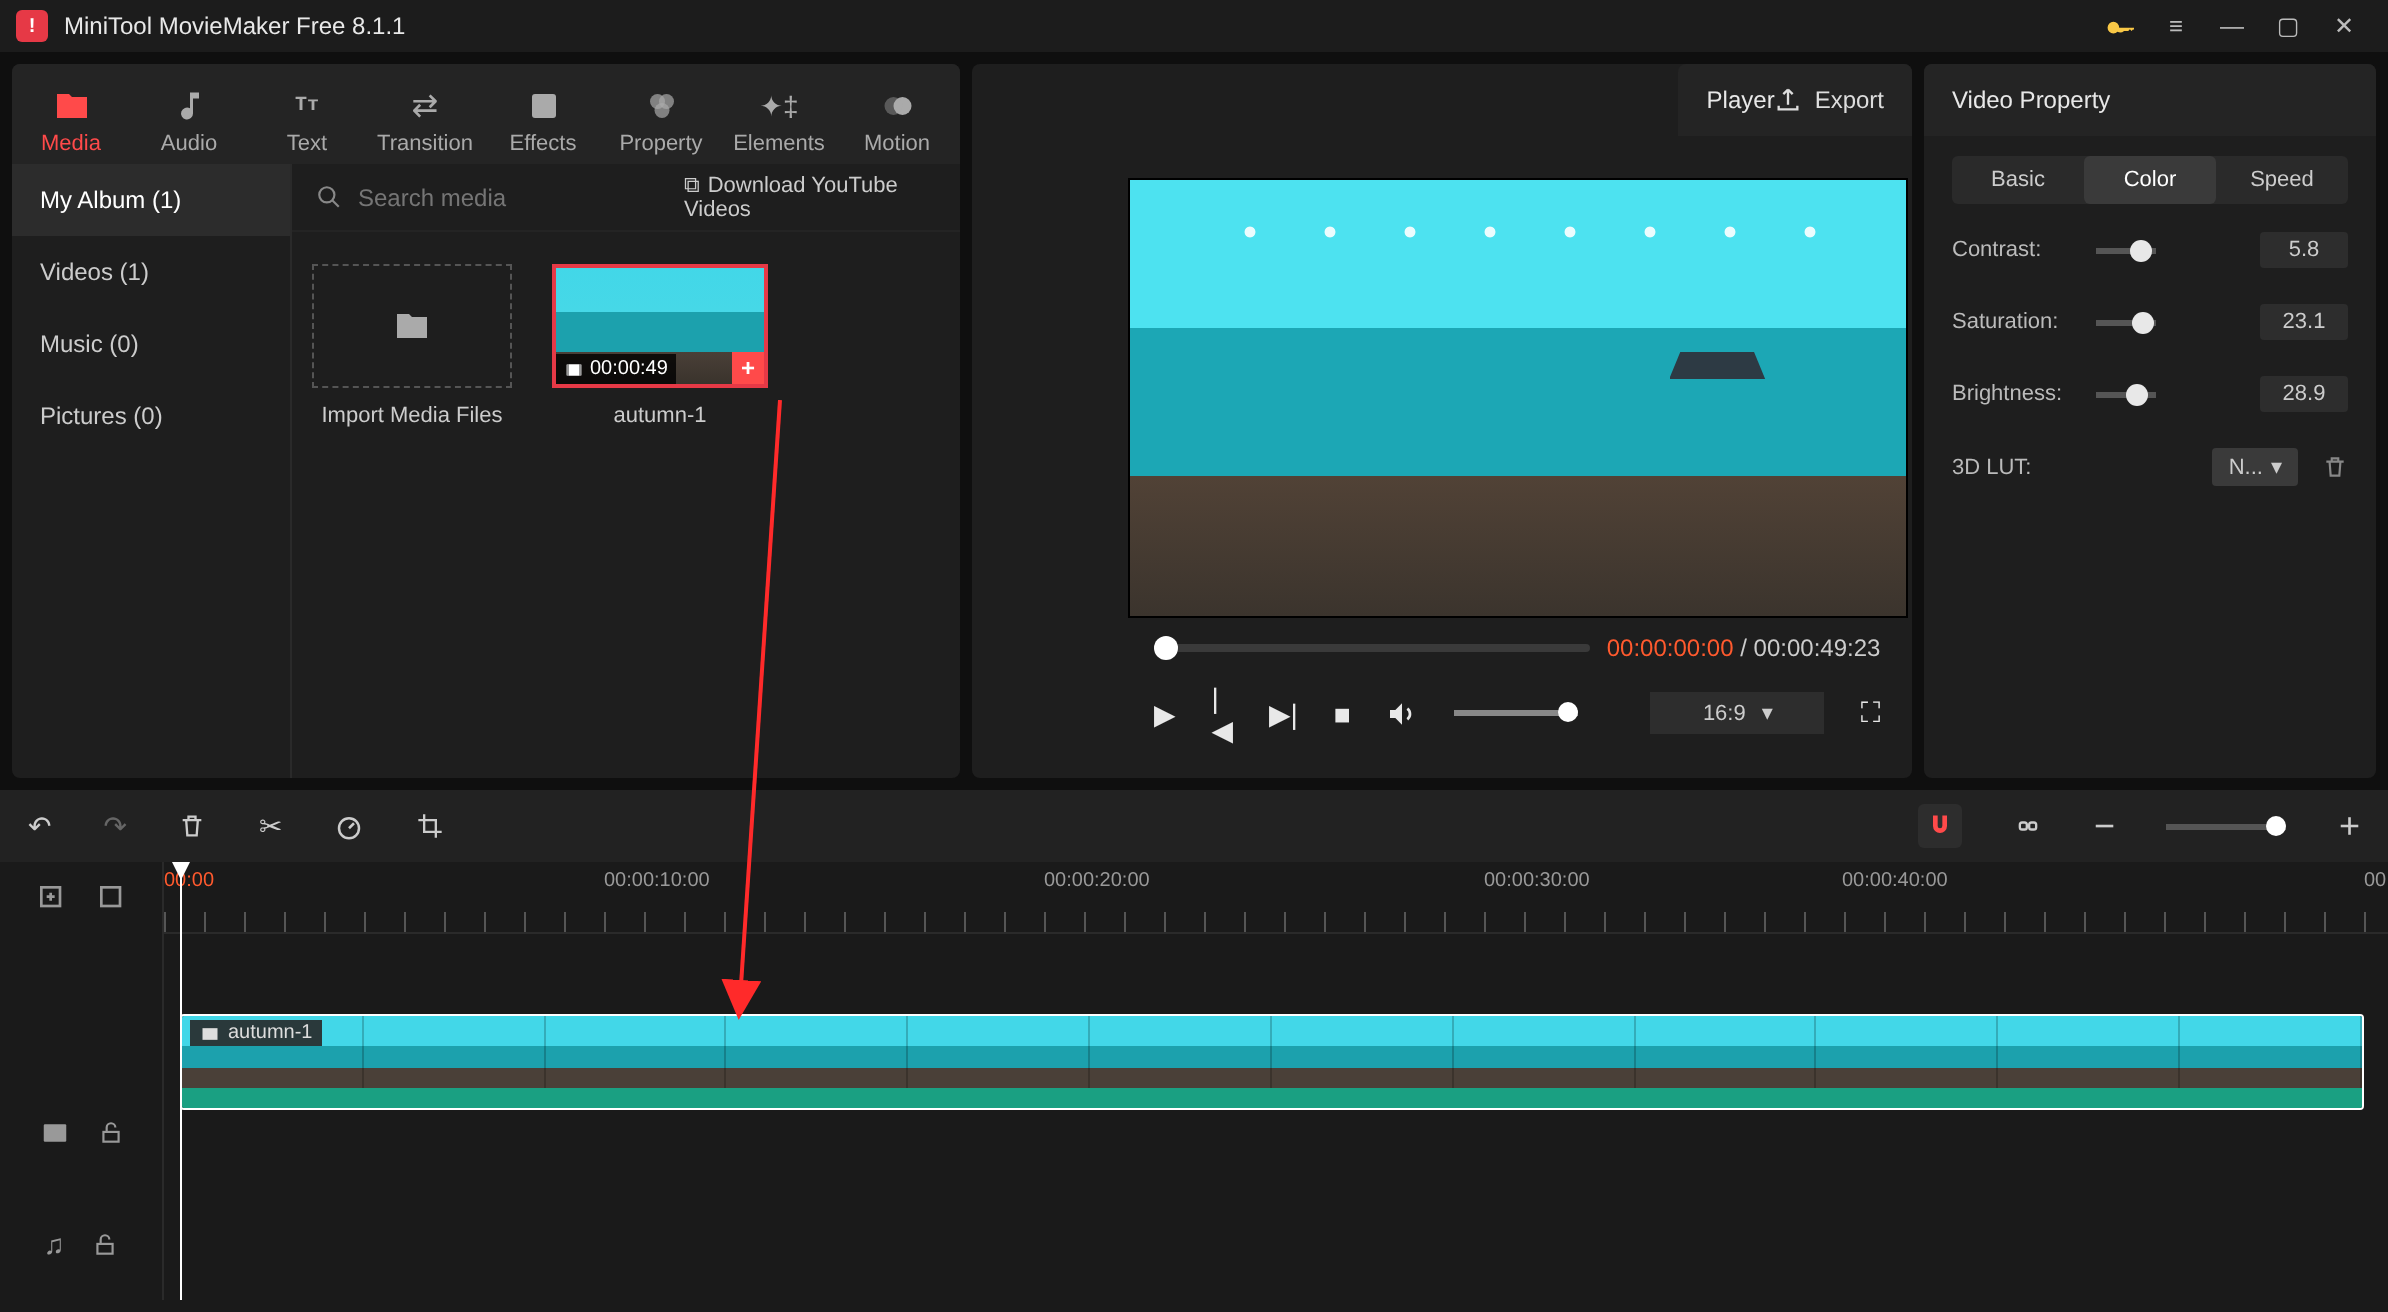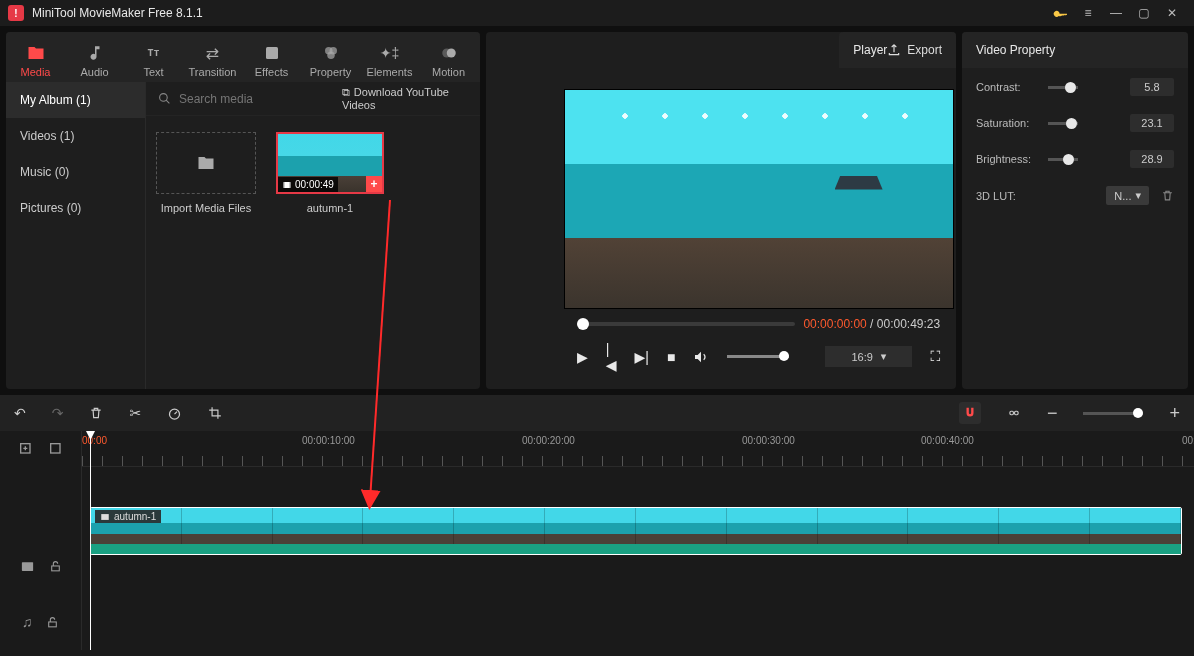--- a/index.html
+++ b/index.html
@@ -284,20 +284,25 @@
         <span class="ctrl-ico">⛶</span>
       </div>
     </div>
   </div>
 
   <div class="panel prop-panel">
     <div class="panel-hdr">
       <span>Video Property</span>
     </div>
     <div class="prop-body">
+      <div class="seg" id="prop-seg">
+          <div class="seg-btn">Basic</div>
+          <div class="seg-btn active">Color</div>
+          <div class="seg-btn">Speed</div>
+        </div>
 
       <div class="prop-row">
         <span class="prop-lbl">Contrast:</span>
         <div class="slider">
             <div class="slider-thumb" id="th-contrast" style="left: 55%;"></div>
           </div>
         <div class="prop-val">5.8</div>
       </div>
       <div class="prop-row">
         <span class="prop-lbl">Saturation:</span>

